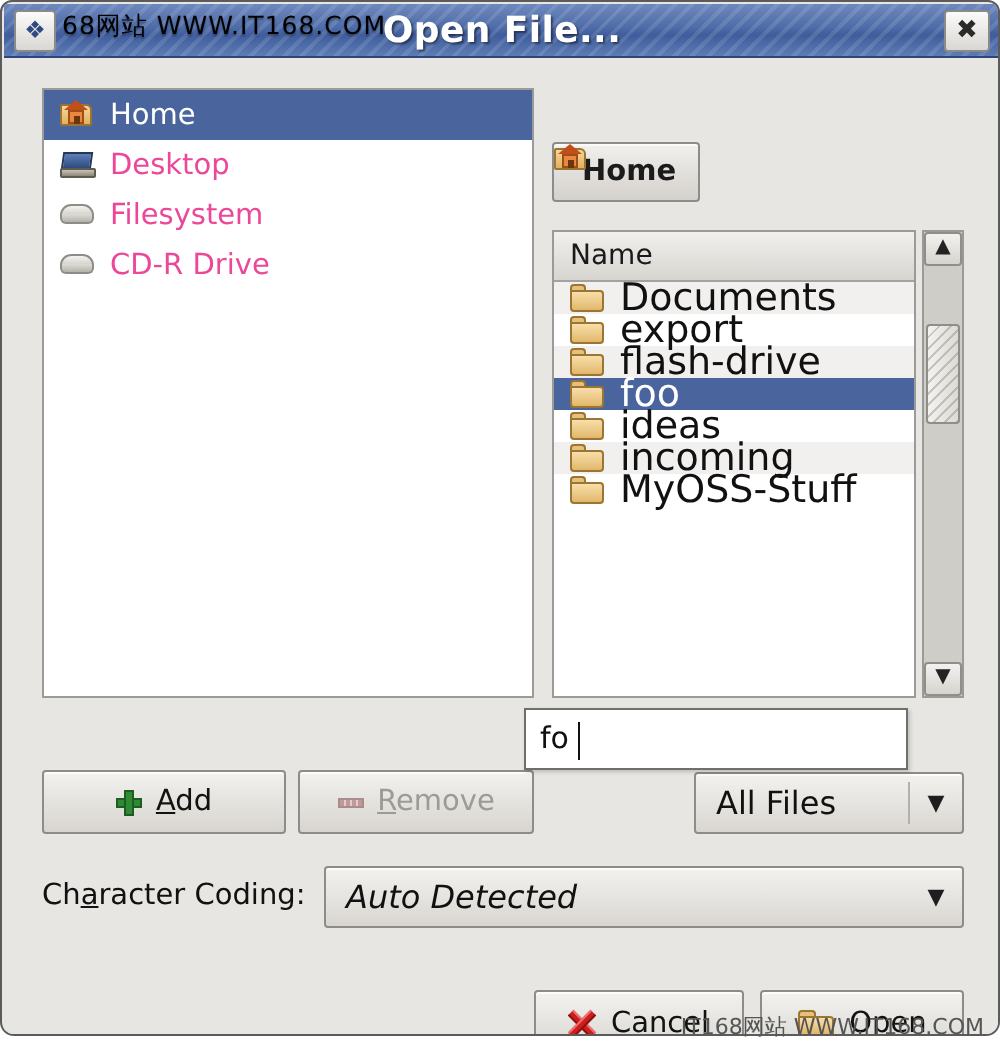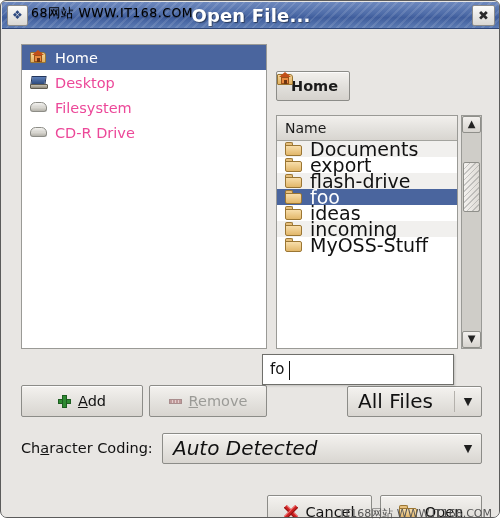--- a/index.html
+++ b/index.html
@@ -446,21 +446,21 @@
     border: 1px solid #8c8c88;
     border-radius: 2px;
     box-sizing: border-box;
     cursor: pointer;
     box-shadow: inset 0 1px 0 rgba(255,255,255,0.8);
   }
   .combo .cval {
     position: absolute;
     left: 10px; top: 0;
     line-height: 100%;
-    font-size: 20px;
+    font-size: 16px;
     color: #111111;
     white-space: nowrap;
   }
   .combo .carrow {
     position: absolute;
     right: 0; top: 0;
     width: 26px;
     text-align: center;
     font-size: 11px;
     color: #1e1e1e;

